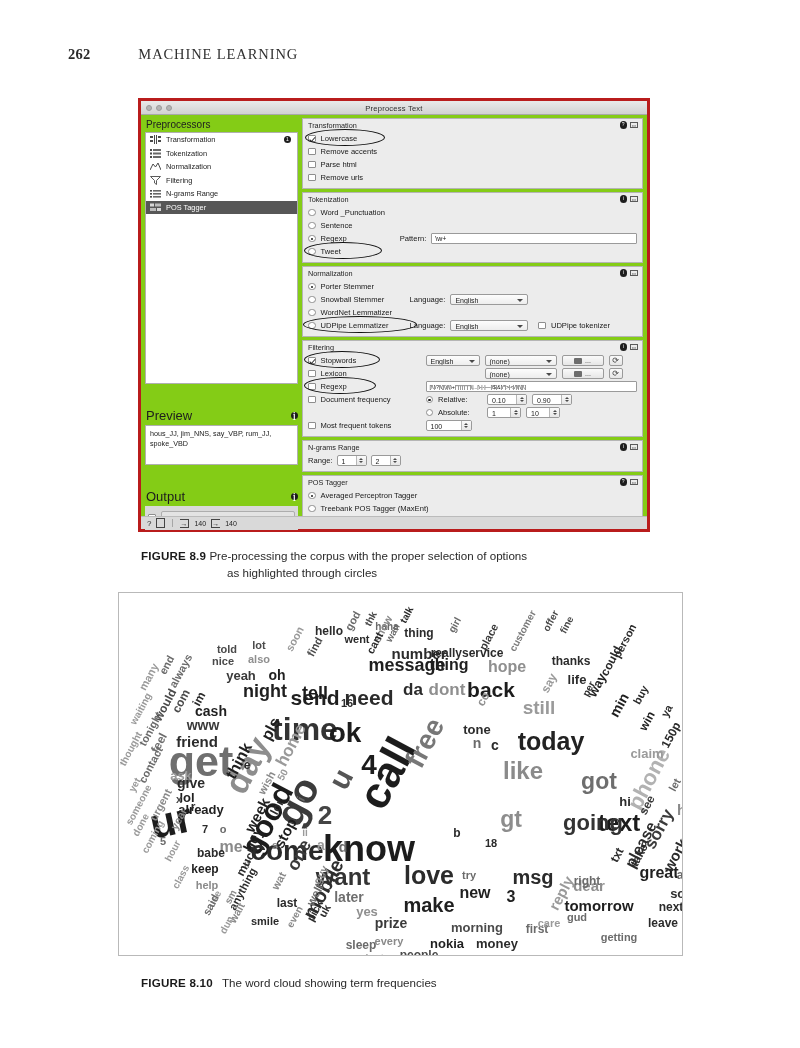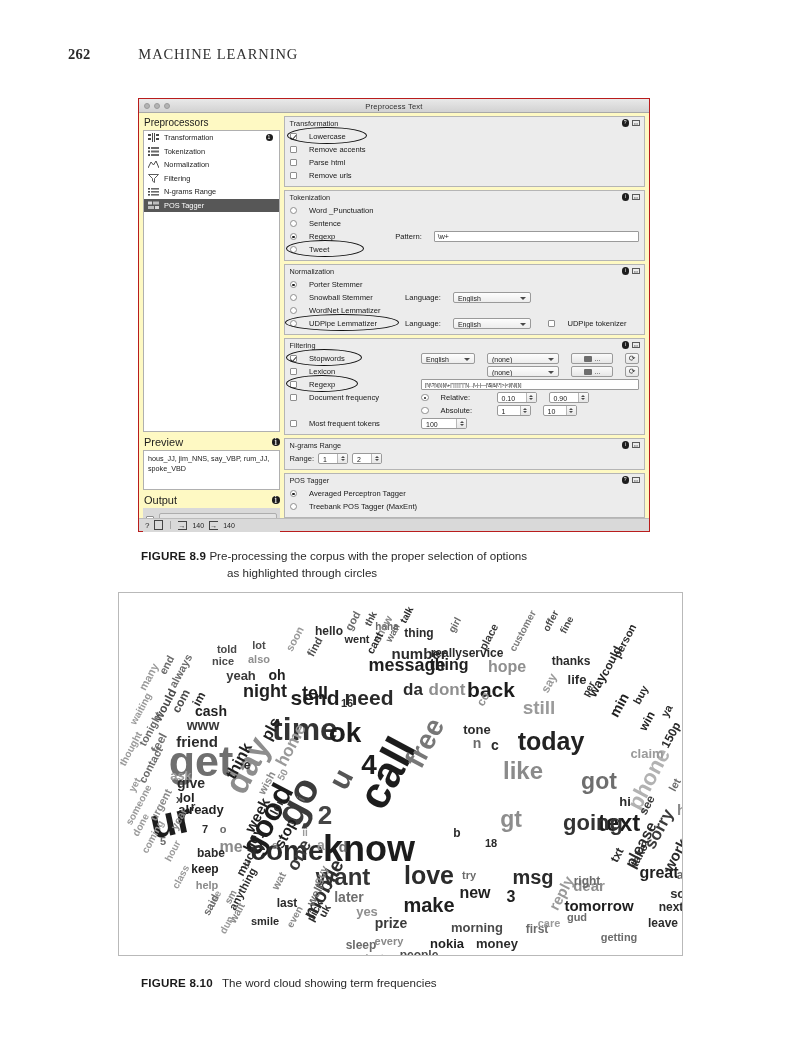--- a/index.html
+++ b/index.html
@@ -15,21 +15,21 @@
     font-family:"Liberation Serif", serif;
     font-size:15px;color:#2b2b2b;
     display:flex;align-items:center;gap:0;
   }
   .rh-page{font-weight:bold;font-size:14.5px;letter-spacing:.2px;}
   .rh-title{margin-left:48px;font-size:14.5px;letter-spacing:.9px;color:#303030;}
 
   
   .app-window{
     position:absolute;left:138px;top:98px;width:512px;height:434px;
-    background:#fef9c3;border:1px solid #b91c1c;
+    background:#84cc16;border:3px solid #b91c1c;
     box-sizing:border-box;
     font-size:7.4px;color:#1d1d1d;
   }
   .titlebar{
     height:13px;background:linear-gradient(#e9e9e9,#d2d2d2);
     border-bottom:1px solid #a8a8a8;position:relative;
   }
   .tl-dots{position:absolute;left:5px;top:3.5px;display:flex;gap:4px;}
   .tl-dot{width:6px;height:6px;border-radius:50%;background:#b4b4b4;border:1px solid #9b9b9b;box-sizing:border-box;}
   .tl-title{
@@ -57,21 +57,21 @@
     background:#1d1d1d;color:#fff;font-size:5px;line-height:7px;text-align:center;
   }
   .preview-box{
     height:40px;background:#ffffff;border:1px solid #b0b0b0;box-sizing:border-box;
     padding:3px 4px;font-size:7.2px;line-height:1.45;color:#1b1b1b;
   }
   .sec-head{
     display:flex;align-items:center;justify-content:space-between;
     margin:4px 0 2px 1px;
   }
-  .sec-head span{font-size:11px;}
+  .sec-head span{font-size:13px;margin-top:20px;}
   .info-dot{
     width:7.5px;height:7.5px;border-radius:50%;background:#1d1d1d;color:#fff;
     font-size:5.2px;line-height:7.5px;text-align:center;font-family:"Liberation Serif",serif;
   }
   .output-box{
     height:24px;background:#d9d9d9;display:flex;align-items:center;gap:5px;padding:0 3px;
     box-sizing:border-box;
   }
   .apply-btn{
     flex:1;height:15px;background:#e3e3e3;border:1px solid #adadad;border-radius:2px;
@@ -83,21 +83,21 @@
   .right-col{flex:1;padding:3px 4px 0 1px;box-sizing:border-box;display:flex;flex-direction:column;gap:3px;}
   .group{
     background:#ececec;border:1px solid #b5b5b5;box-sizing:border-box;
     padding:2px 5px 4px 5px;position:relative;
   }
   .grp-title{font-size:7.3px;color:#242424;margin-bottom:2px;}
   .grp-icons{position:absolute;right:4px;top:2px;display:flex;gap:3px;align-items:center;}
   .ic-sm{width:7.5px;height:7.5px;border-radius:50%;background:#1d1d1d;color:#fff;font-size:5px;line-height:7.5px;text-align:center;}
   .ic-box{width:8px;height:6.5px;border:1px solid #5a5a5a;font-size:4.5px;line-height:6px;text-align:center;color:#333;box-sizing:border-box;}
 
-  .opt{display:flex;align-items:center;gap:12px;height:13px;font-size:7.6px;color:#171717;}
+  .opt{display:flex;align-items:center;gap:5px;height:13px;font-size:7.6px;color:#171717;}
   .chk{
     width:7.5px;height:7.5px;border:1px solid #8e8e8e;background:#fff;box-sizing:border-box;
     flex:0 0 7.5px;position:relative;border-radius:1px;
   }
   .chk.on::after{
     content:"";position:absolute;left:1.6px;top:0.6px;width:2.4px;height:4.6px;
     border:solid #2b2b2b;border-width:0 1.1px 1.1px 0;transform:rotate(42deg);
   }
   .rad{
     width:7.5px;height:7.5px;border:1px solid #8e8e8e;background:#fff;border-radius:50%;

